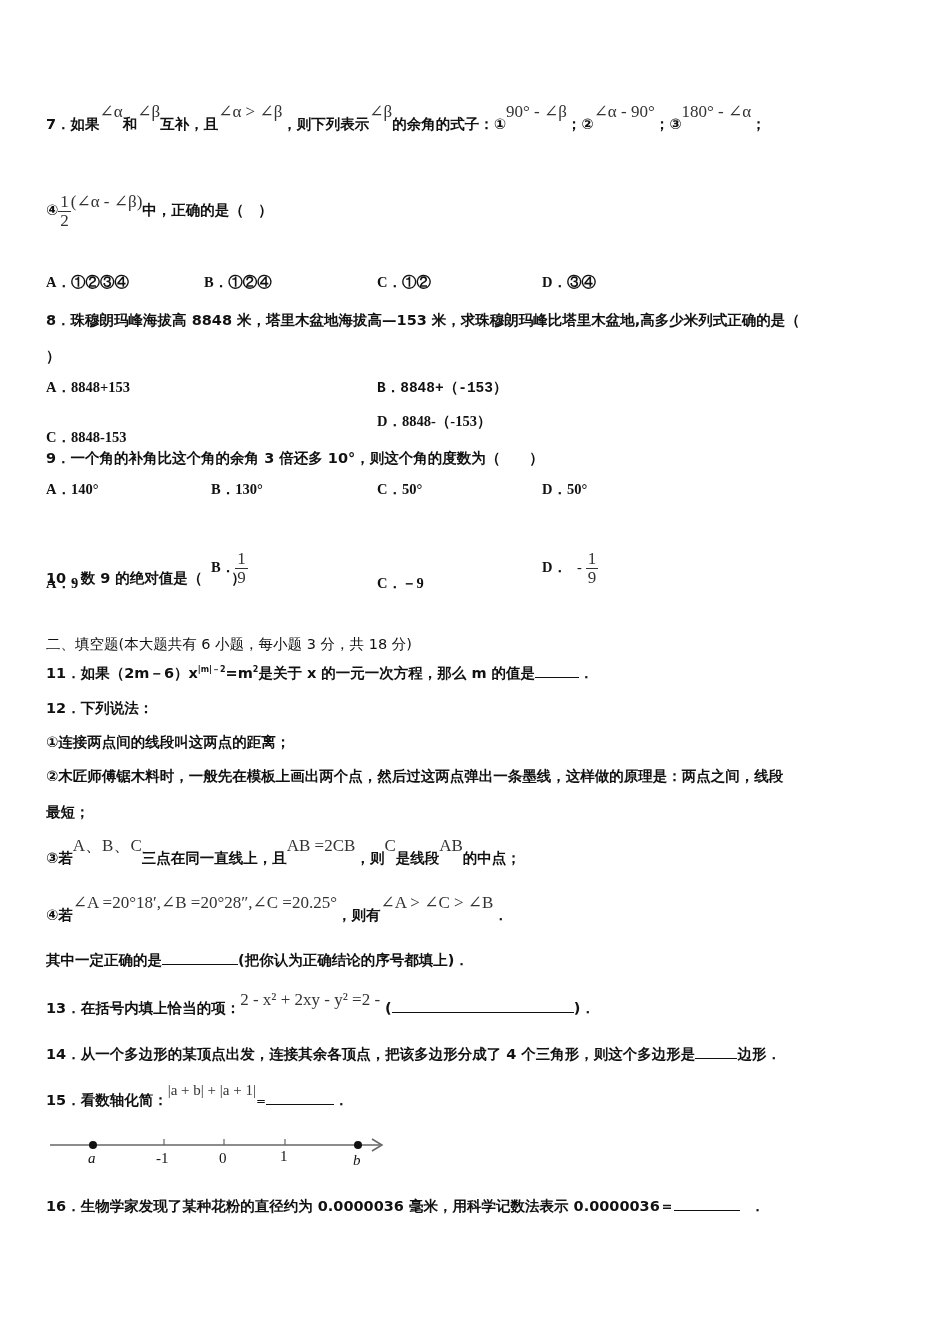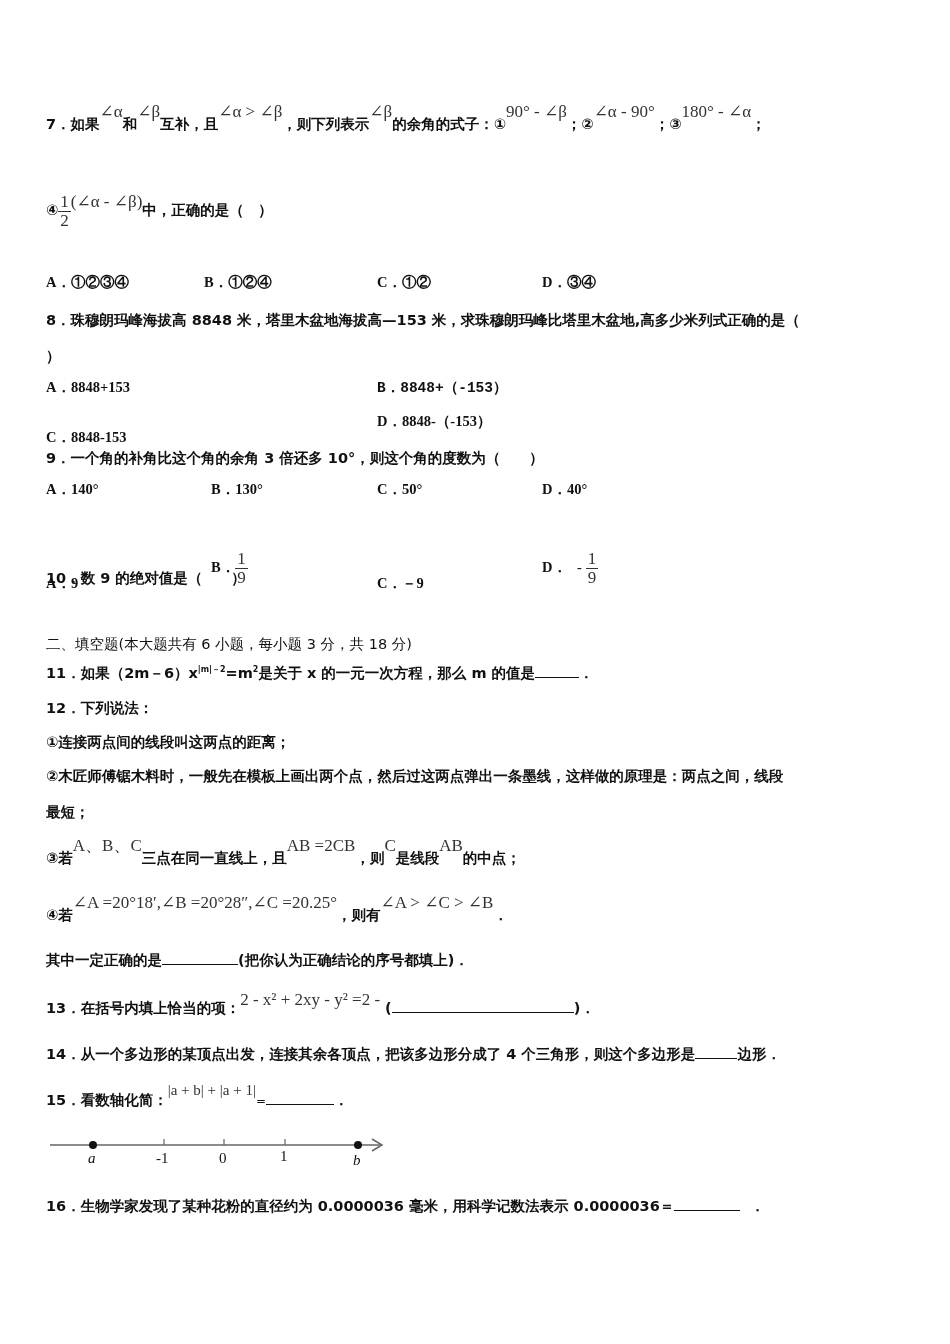--- a/index.html
+++ b/index.html
@@ -33,21 +33,21 @@
 <div class="line" style="top:344px;">）</div>
 <div class="opt" style="left:46px;top:378px;">A．8848+153</div>
 <div class="opt" style="left:377px;top:378px;font-family:Liberation Mono, monospace;">B．8848+（-153）</div>
 <div class="opt" style="left:46px;top:428px;">C．8848-153</div>
 <div class="opt" style="left:377px;top:412px;">D．8848-（-153）</div>
 
 <div class="line" style="top:446px;">9．一个角的补角比这个角的余角 3 倍还多 10°，则这个角的度数为（　　）</div>
 <div class="opt" style="left:46px;top:480px;">A．140°</div>
 <div class="opt" style="left:211px;top:480px;">B．130°</div>
 <div class="opt" style="left:377px;top:480px;">C．50°</div>
-<div class="opt" style="left:542px;top:480px;">D．40°</div>
+<div class="opt" style="left:542px;top:480px;">D．50°</div>
 
 <div class="line" style="top:530px;margin-top:36px;">10．数 9 的绝对值是（　　）</div>
 <div class="opt" style="left:46px;top:574px;">A．9</div>
 <div class="opt" style="left:211px;top:550px;">
   <span>B．</span><span class="frac"><span class="num">1</span><span class="den">9</span></span>
 </div>
 <div class="opt" style="left:377px;top:574px;">C．－9</div>
 <div class="opt" style="left:542px;top:550px;">
   <span>D．</span><span style="margin:0 4px 0 10px;font-weight:normal;">-</span><span class="frac"><span class="num">1</span><span class="den">9</span></span>
 </div>

